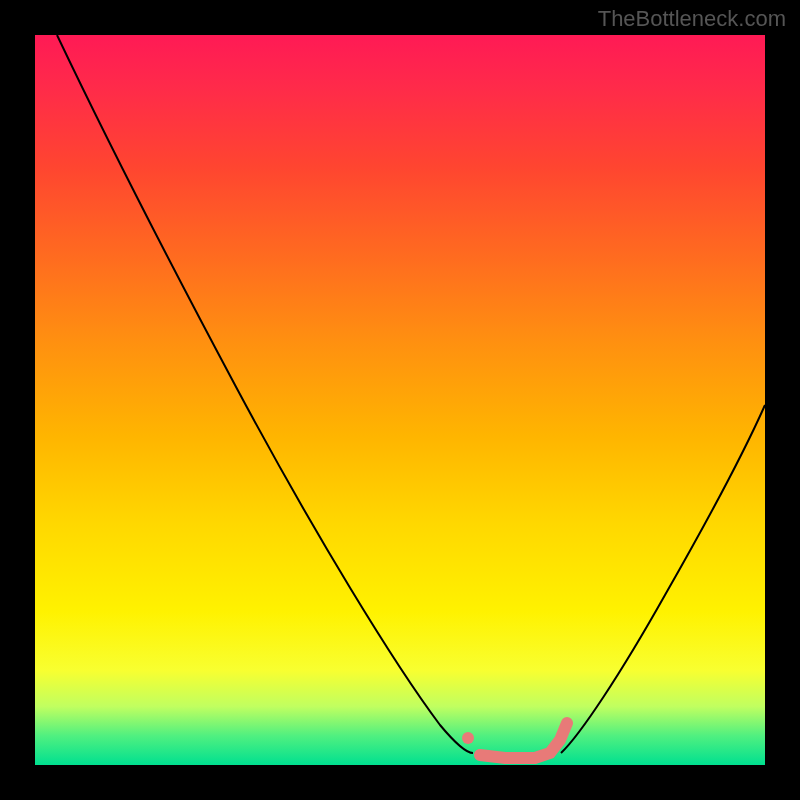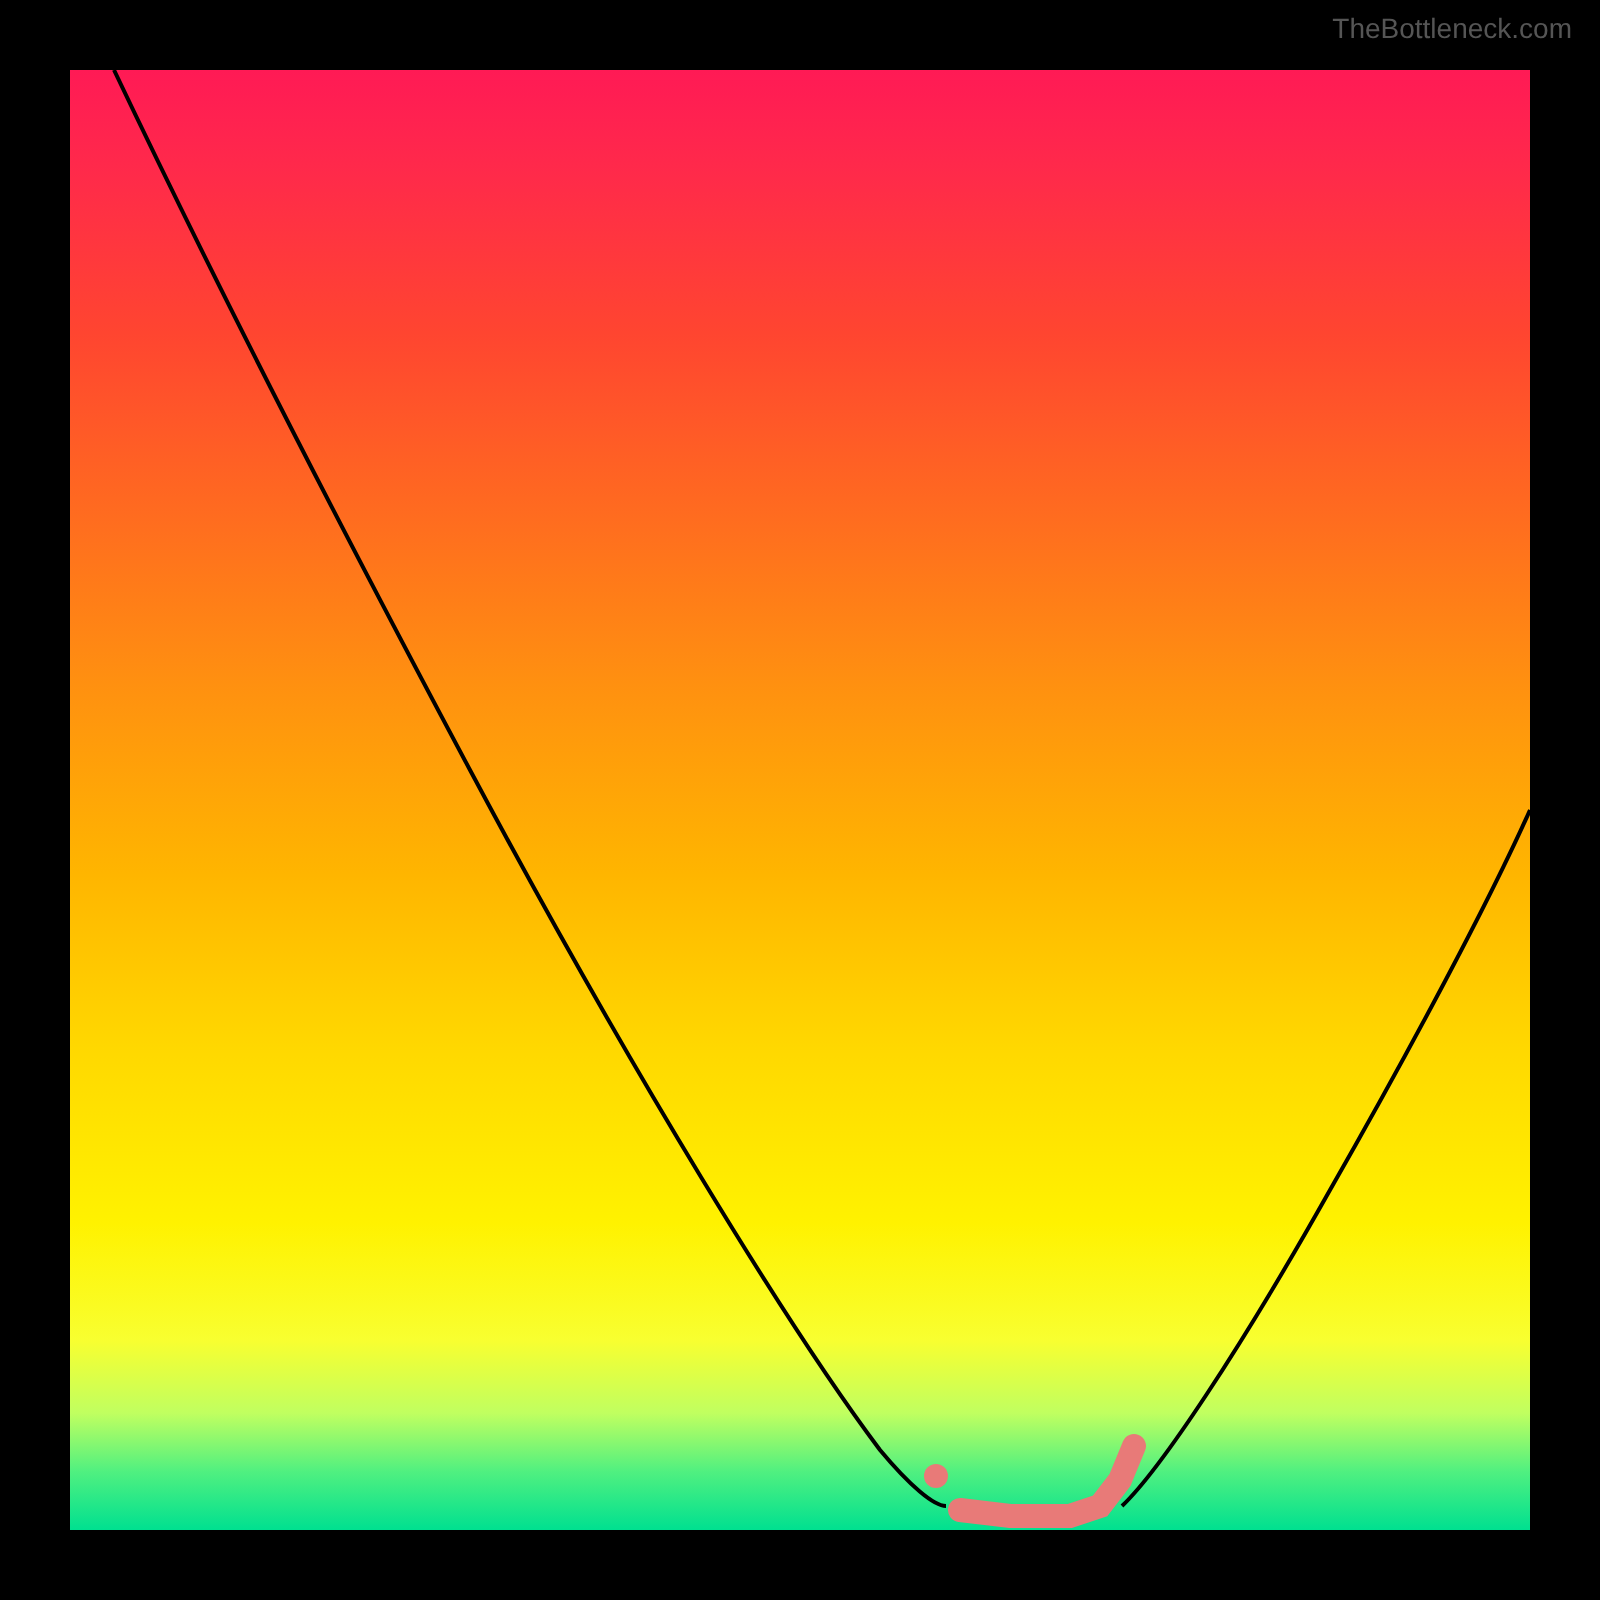--- a/index.html
+++ b/index.html
@@ -10,21 +10,21 @@
     background: #000;
     position: relative;
     overflow: hidden;
   }
   .watermark {
     position: absolute;
     top: 6px;
     right: 14px;
     color: #555;
     font-family: Arial, sans-serif;
-    font-size: 14px;
+    font-size: 22px;
     z-index: 10;
   }
   .plot-area {
     position: absolute;
     left: 35px;
     top: 35px;
     width: 730px;
     height: 730px;
     overflow: hidden;
   }

